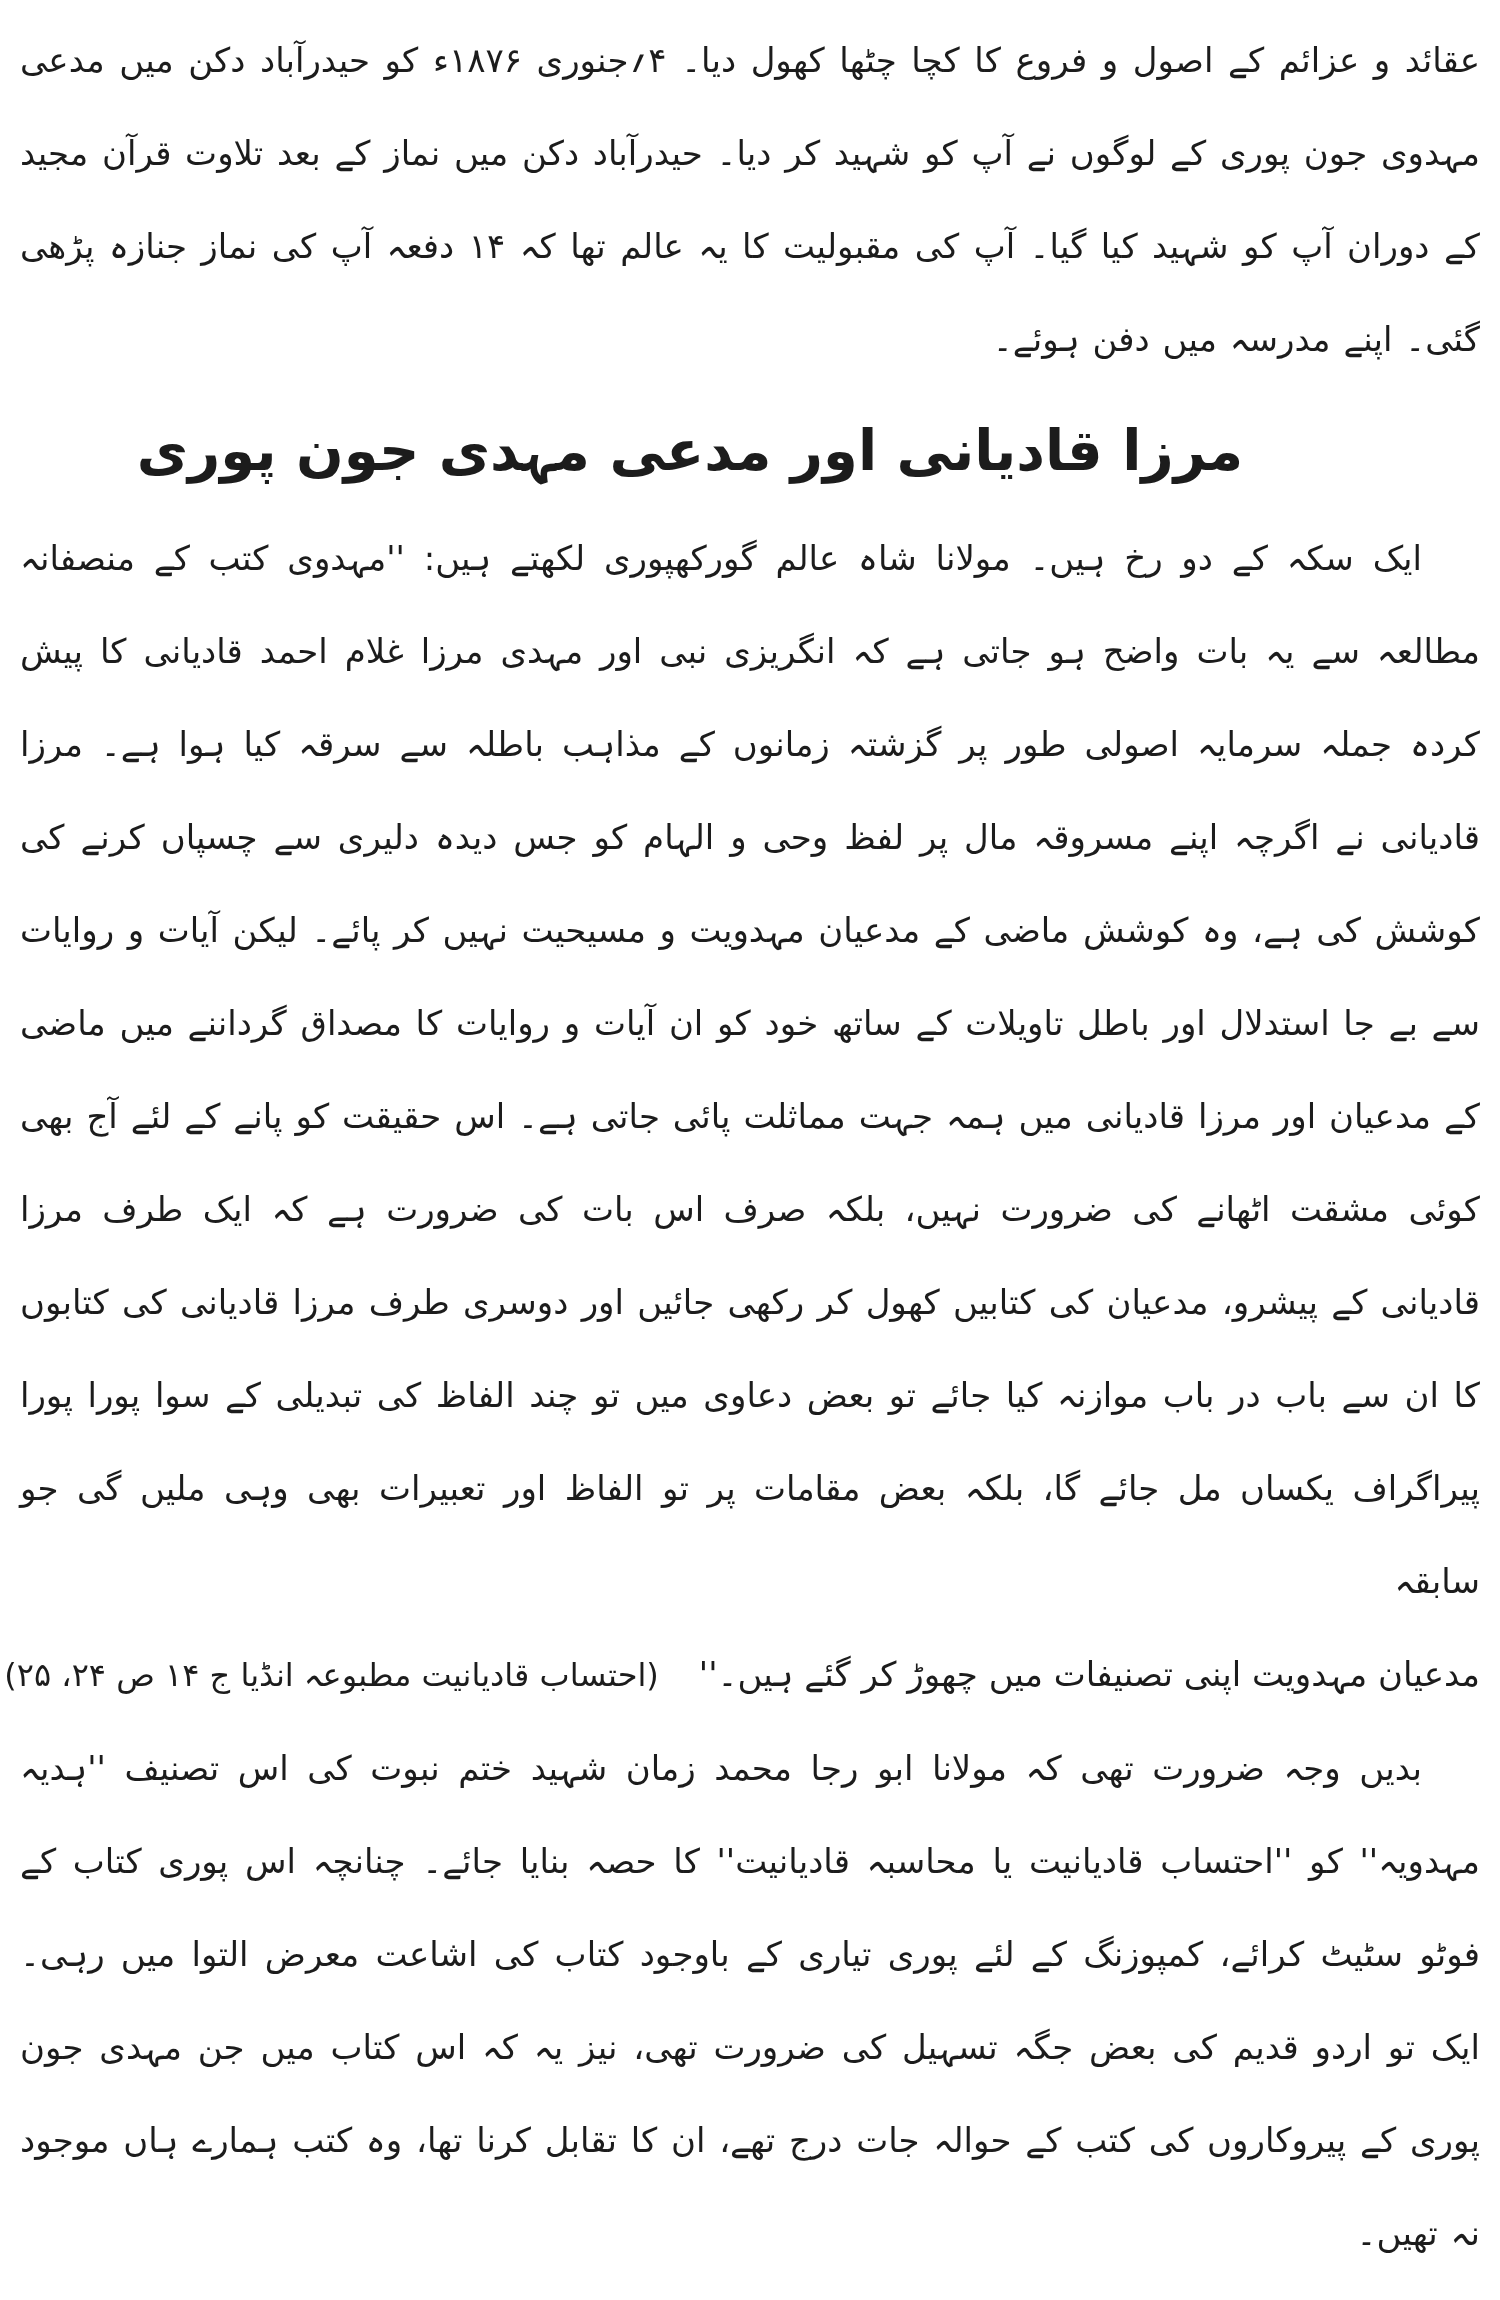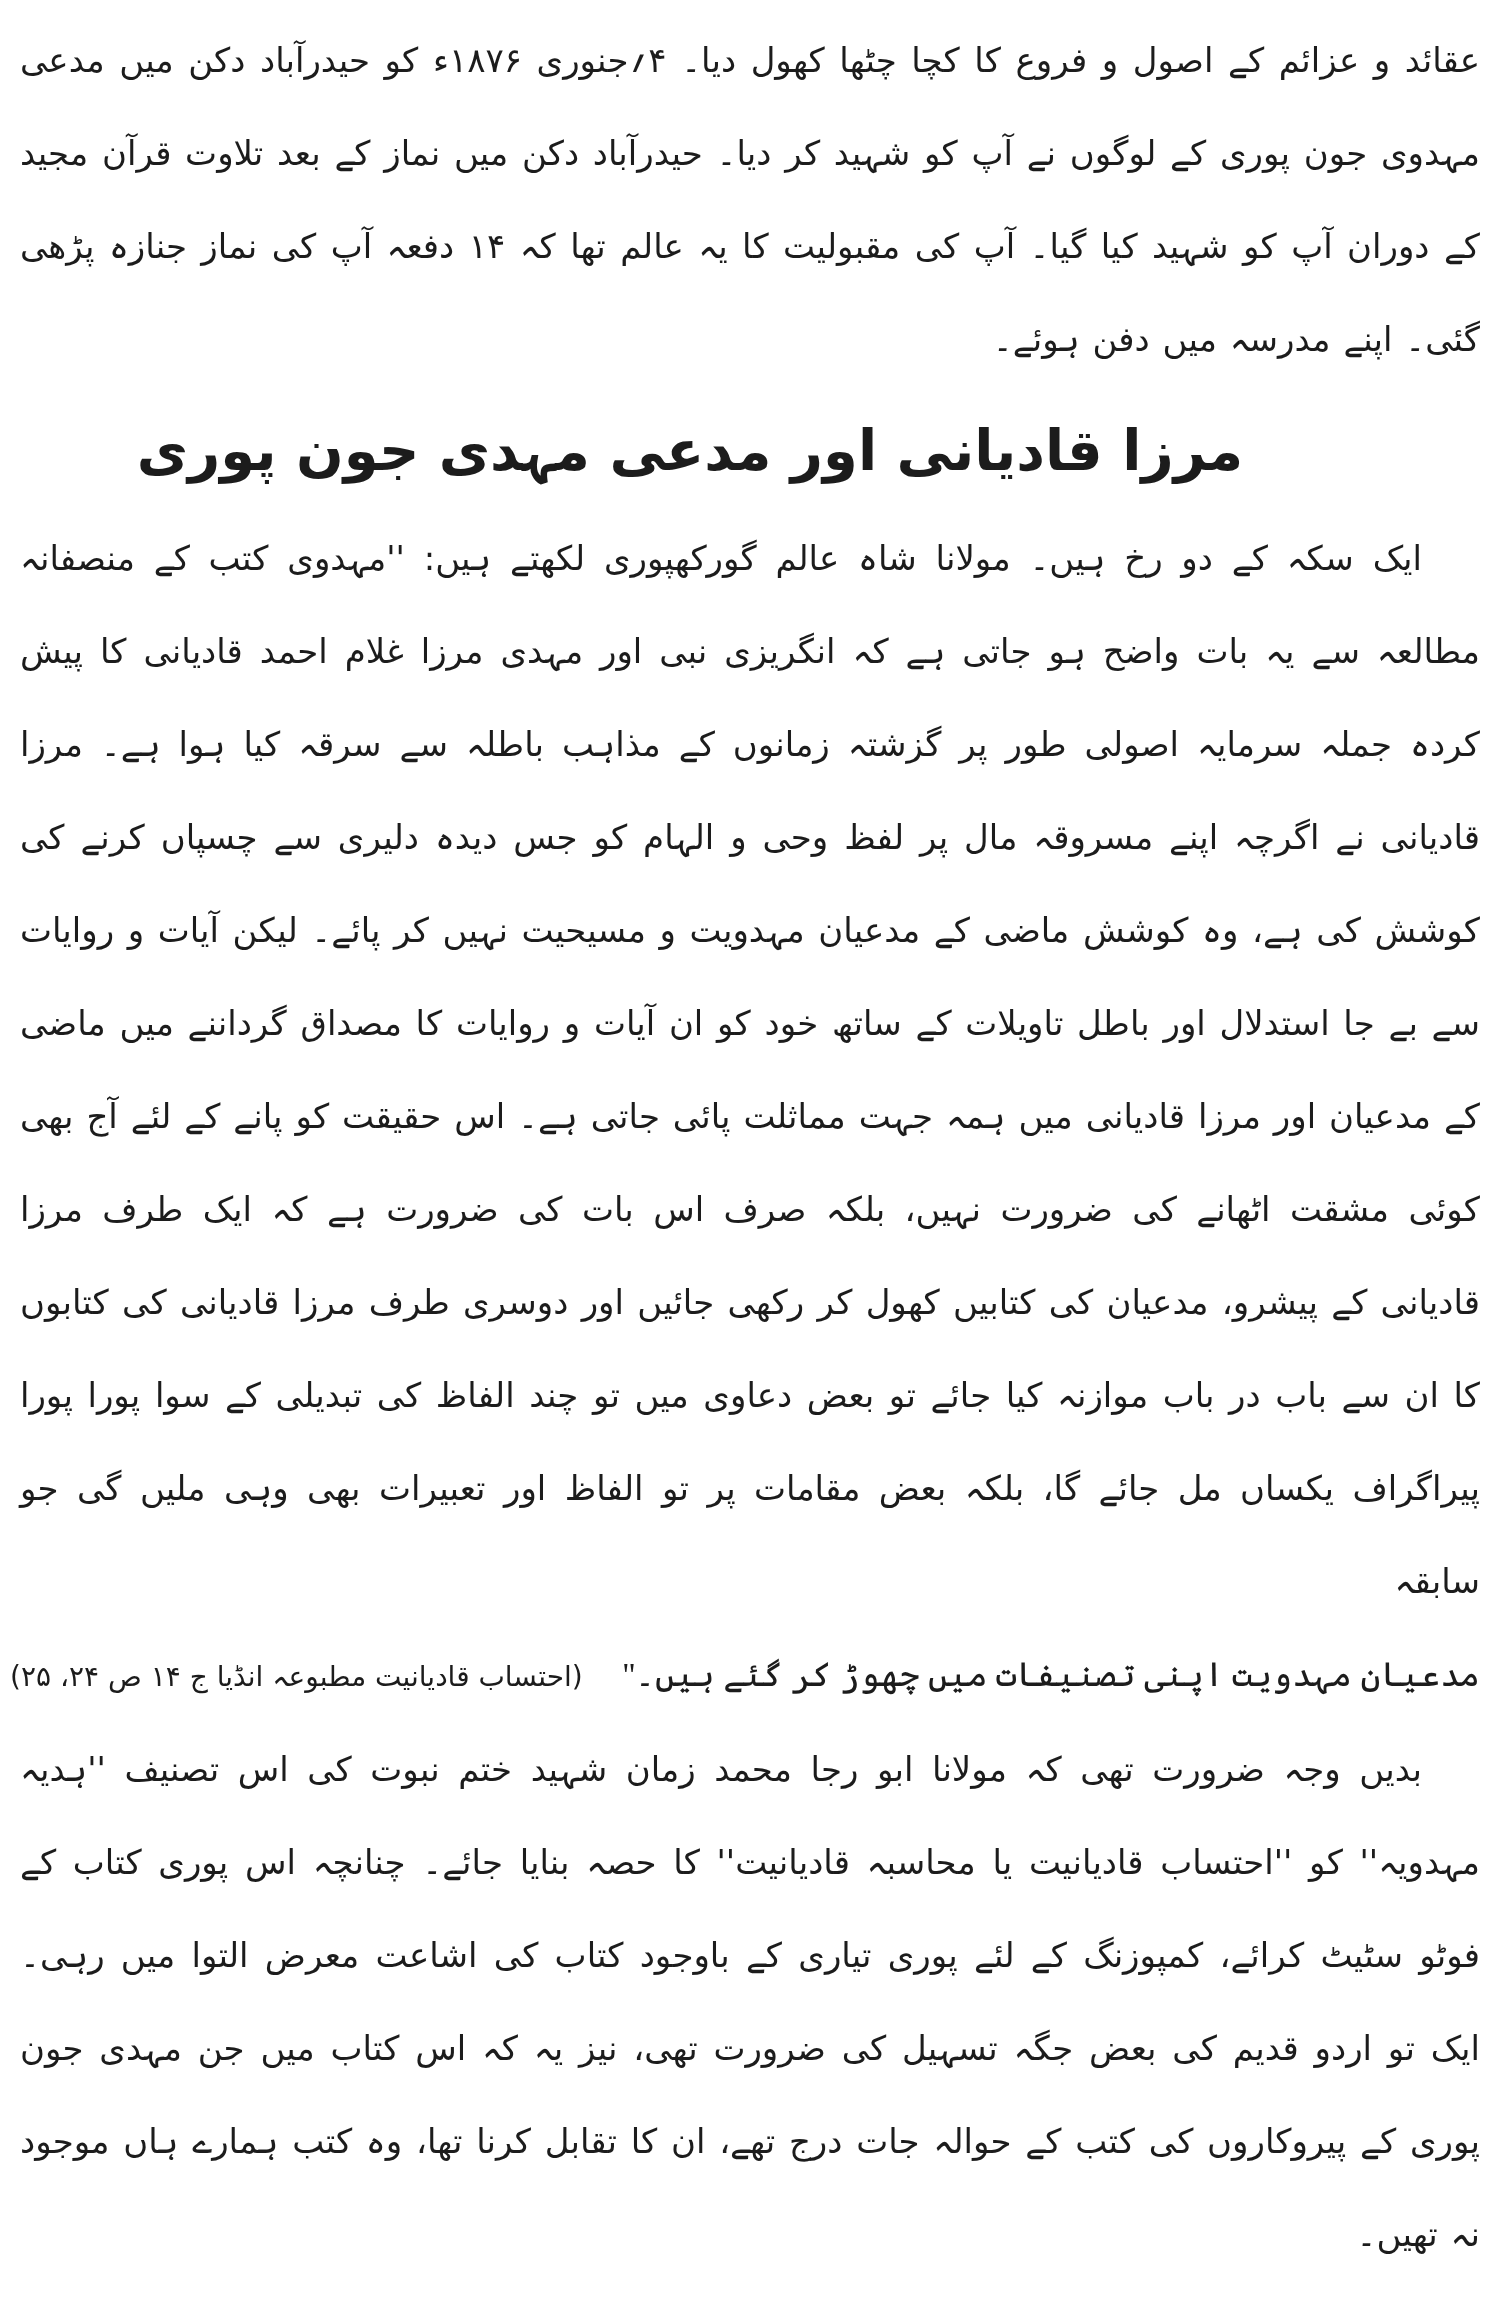--- a/index.html
+++ b/index.html
@@ -44,24 +44,23 @@
   .closing-line {
     display: flex;
     justify-content: space-between;
     align-items: baseline;
     font-size: 34px;
     line-height: 93px;
     gap: 40px;
   }
   .closing-line .quote-end {
     white-space: nowrap;
-    font-family: Liberation Serif, serif;
   }
   .citation {
-    font-size: 28px;
+    font-size: 32px;
     white-space: nowrap;
   }
 </style>
 </head>
 <body>
 
 <div class="page">
 
   <p class="para">عقائد و عزائم کے اصول و فروع کا کچا چٹھا کھول دیا۔ ۴؍جنوری ۱۸۷۶ء کو حیدرآباد دکن میں مدعی مہدوی جون پوری کے لوگوں نے آپ کو شہید کر دیا۔ حیدرآباد دکن میں نماز کے بعد تلاوت قرآن مجید کے دوران آپ کو شہید کیا گیا۔ آپ کی مقبولیت کا یہ عالم تھا کہ ۱۴ دفعہ آپ کی نماز جنازہ پڑھی گئی۔ اپنے مدرسہ میں دفن ہوئے۔</p>
 

